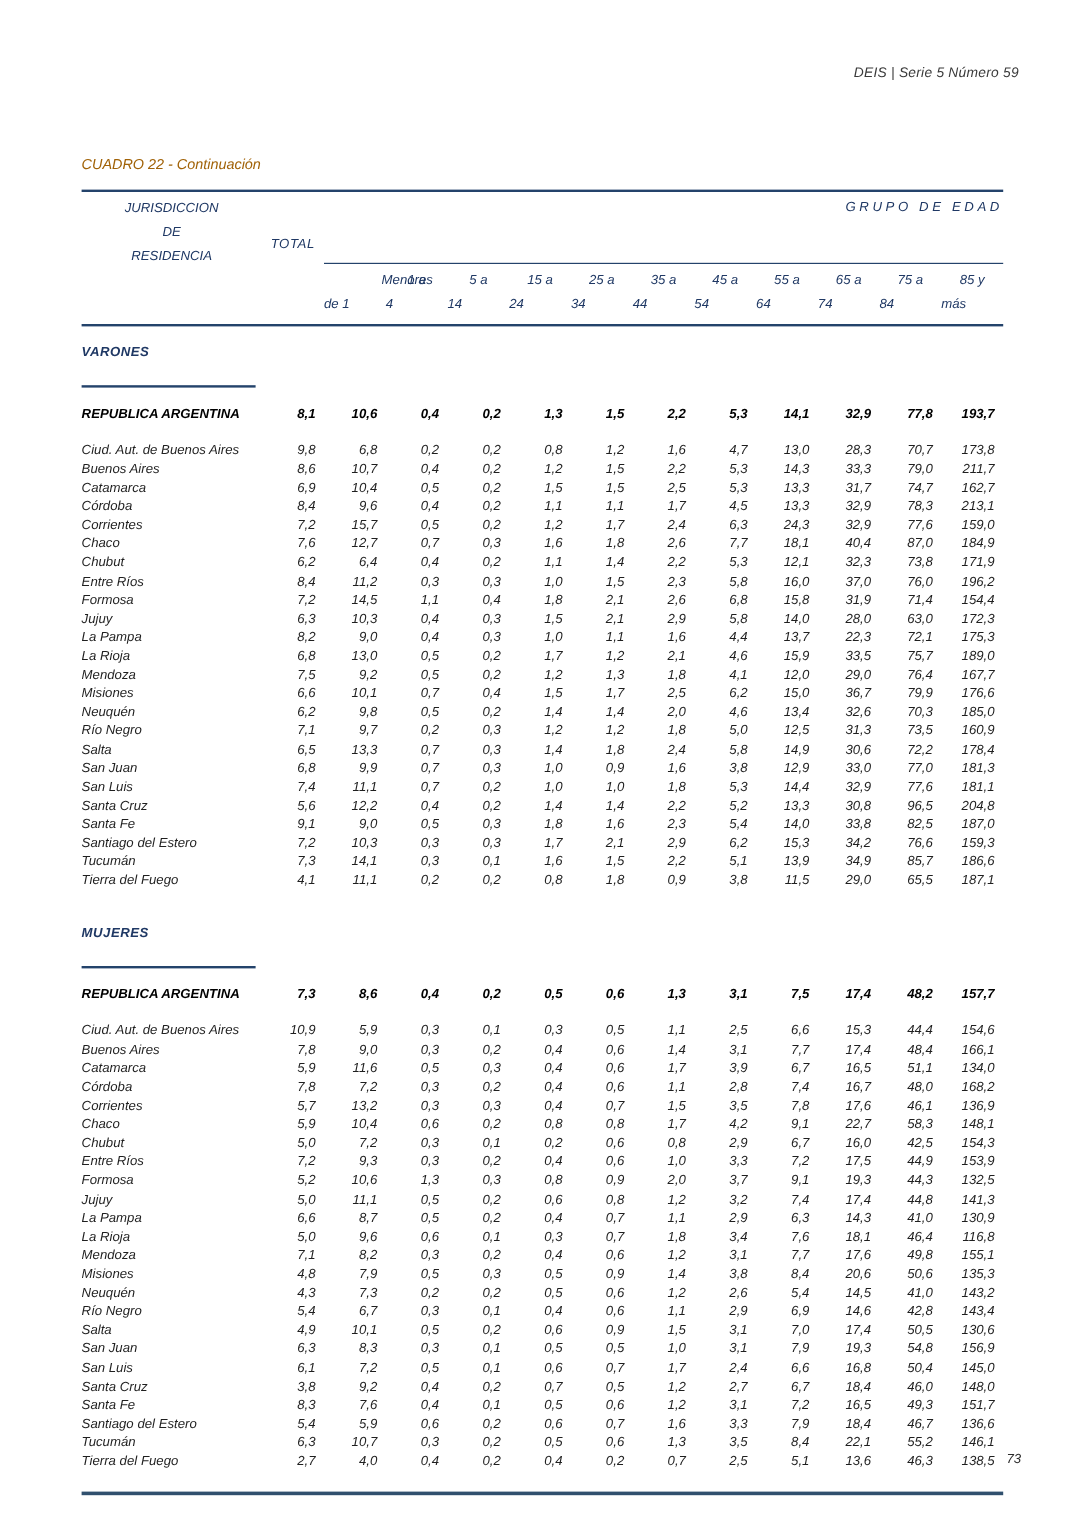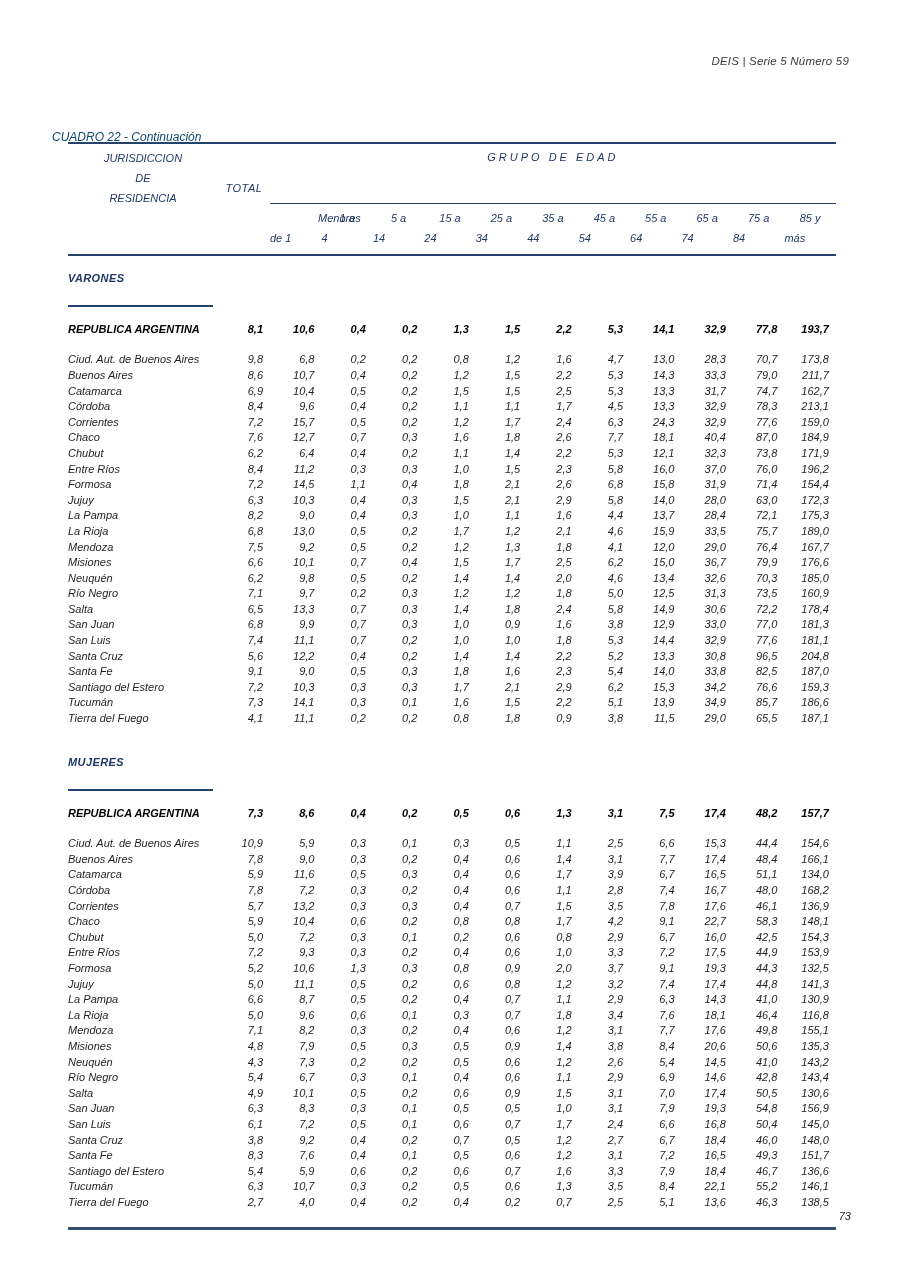--- a/index.html
+++ b/index.html
@@ -8,44 +8,44 @@
     position:relative; width:905px; height:1280px; background:#ffffff;
     font-family:"Liberation Sans", sans-serif; color:#1f1f1f; margin:0 auto;
     overflow:hidden;
     font-style:italic;
   }
   .page-header {
     position:absolute; top:55px; right:56px;
     font-size:11.5px; color:#3a3a3a; letter-spacing:0.2px;
   }
   .doc-title {
-    position:absolute; top:130px; left:52px;
-    font-size:12px; color:#0c4a6e;
+    position:absolute; top:130px; left:68px;
+    font-size:12px; color:#a16207;
   }
-  .table-wrap { position:absolute; top:142px; left:68px; width:768px; }
+  .table-wrap { position:absolute; top:158px; left:68px; width:768px; }
 
   
   .thead {
     display:grid;
     grid-template-columns:150px 52px repeat(11, 51.45px);
     border-top:2px solid #24436b;
     border-bottom:2.5px solid #24436b;
     color:#1f3864; font-size:11px;
     padding:4px 0 6px 0;
   }
   .th-name { grid-column:1; text-align:center; line-height:20px; }
   .th-name .l { display:block; }
   .th-total {
     grid-column:2; grid-row:1 / span 3;
     display:flex; align-items:center; justify-content:center;
     transform:translateY(-10px); letter-spacing:0.5px;
   }
   .th-group {
     grid-column:3 / 14; grid-row:1;
-    text-align:center; letter-spacing:3px;
+    text-align:right; letter-spacing:3px;
     border-bottom:1.5px solid #24436b;
     padding-bottom:12px; margin-bottom:4px; line-height:18px;
   }
   .th-age { text-align:center; line-height:20px; }
   .th-age-b { text-align:left; line-height:20px; }
 
   .tbody { font-size:11px; }
   .section-label {
     display:inline-block; margin-top:16px; margin-bottom:14px;
     color:#1f3864; font-weight:bold; font-size:11px; letter-spacing:0.4px;
@@ -282,21 +282,21 @@
           <div class="tname">La Pampa</div>
           <div class="tval">8,2</div>
           <div class="tval">9,0</div>
           <div class="tval">0,4</div>
           <div class="tval">0,3</div>
           <div class="tval">1,0</div>
           <div class="tval">1,1</div>
           <div class="tval">1,6</div>
           <div class="tval">4,4</div>
           <div class="tval">13,7</div>
-          <div class="tval">28,4</div>
+          <div class="tval">22,3</div>
           <div class="tval">72,1</div>
           <div class="tval">175,3</div>
         </div>
         <div class="trow">
           <div class="tname">La Rioja</div>
           <div class="tval">6,8</div>
           <div class="tval">13,0</div>
           <div class="tval">0,5</div>
           <div class="tval">0,2</div>
           <div class="tval">1,7</div>

